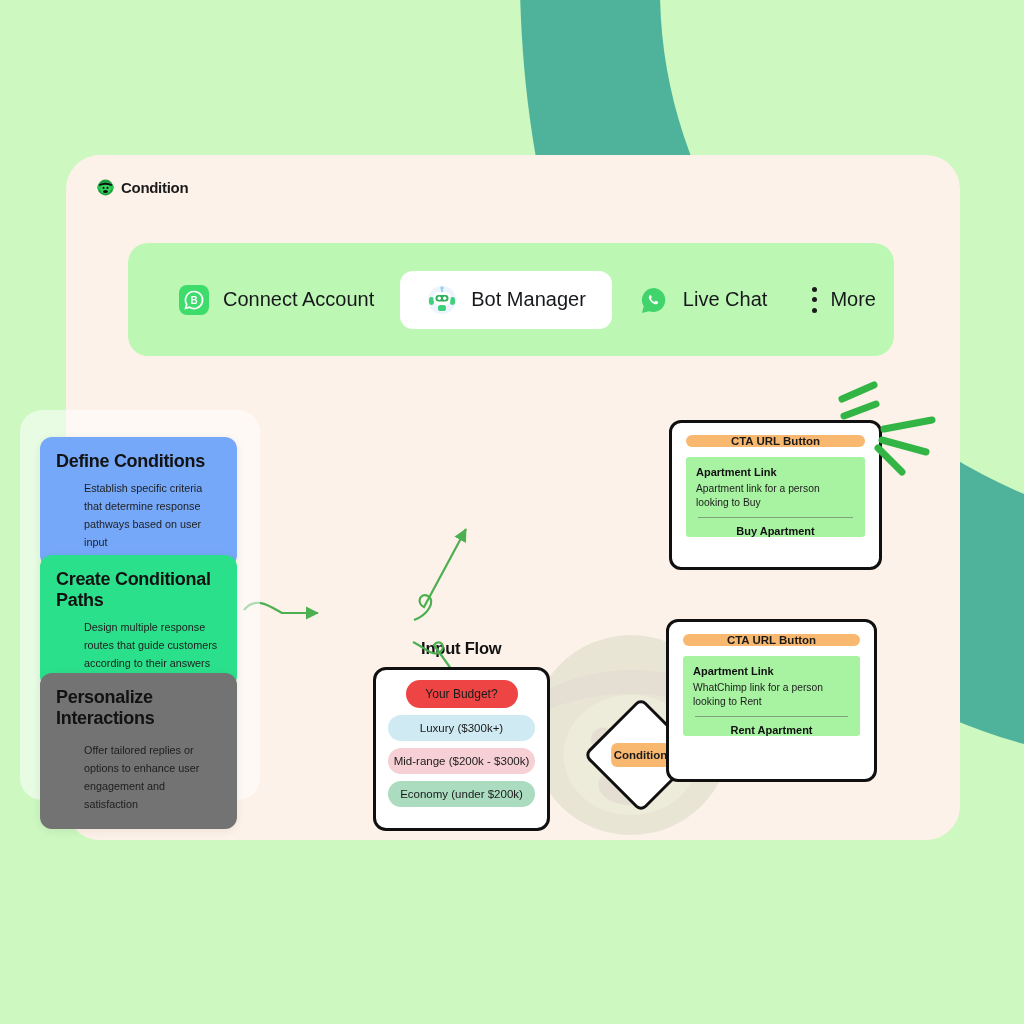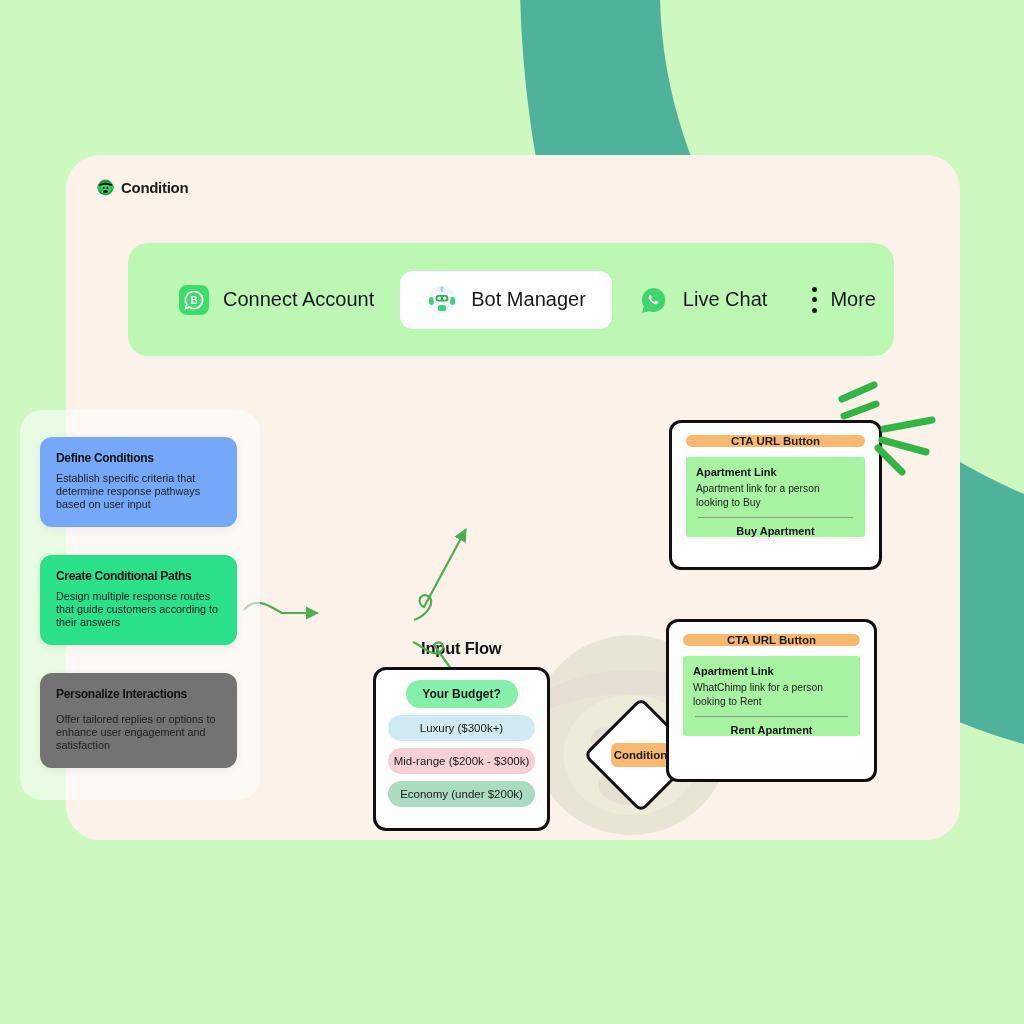--- a/index.html
+++ b/index.html
@@ -80,25 +80,25 @@
     border-radius: 22px;
   }
   .info-card {
     position: absolute; left: 20px;
     width: 197px;
     border-radius: 12px;
     padding: 14px 16px 16px 16px;
     box-shadow: 0 2px 10px rgba(0,0,0,0.07);
   }
   .info-card h4 {
-    font-size: 12px; font-weight: bold; color: #121212;
+    font-size: 18px; font-weight: bold; color: #121212;
     letter-spacing: -0.3px; margin-bottom: 7px;
   }
   .info-card p {
-    font-size: 10.8px; line-height: 13px; color: #1D1D1D;
+    font-size: 10.8px; line-height: 18px; color: #1D1D1D; margin-left: 28px;
   }
   .card-blue   { top: 27px;  background: #76A8F9; }
   .card-green  { top: 145px; background: #2BE08B; }
   .card-yellow { top: 263px; background: #737373; }
   .card-yellow h4 { margin-bottom: 12px; }
 
   
   .watermark {
     position: absolute; left: 440px; top: 455px;
     width: 250px; height: 250px;
@@ -119,21 +119,21 @@
     border-radius: 13px;
     padding: 10px 12px;
     display: flex; flex-direction: column; gap: 7px; align-items: center;
   }
   .pill {
     width: 100%; border-radius: 15px;
     text-align: center; padding: 7px 4px;
     font-size: 11.5px; color: #1A1A1A;
     white-space: nowrap;
   }
-  .pill-head { background: #86efac; font-weight: bold; font-size: 12px; width: 112px; }
+  .pill-head { background: #ef4444; font-weight: normal; font-size: 12px; width: 112px; }
   .pill-lux  { background: #CFEAF2; }
   .pill-mid  { background: #F6D0D4; }
   .pill-eco  { background: #ABDCC0; }
 
   
   .diamond-wrap {
     position: absolute; left: 516px; top: 541px;
     width: 117px; height: 117px;
   }
   .diamond {

